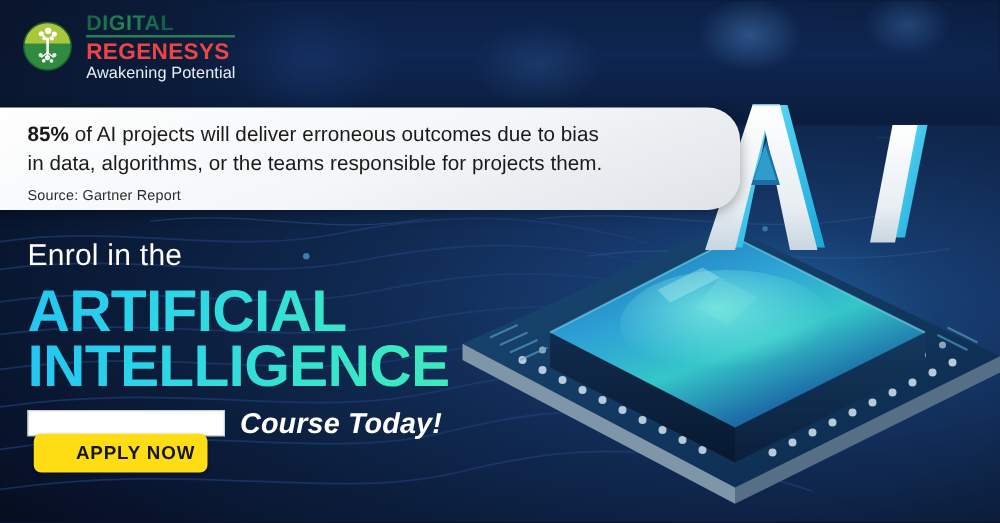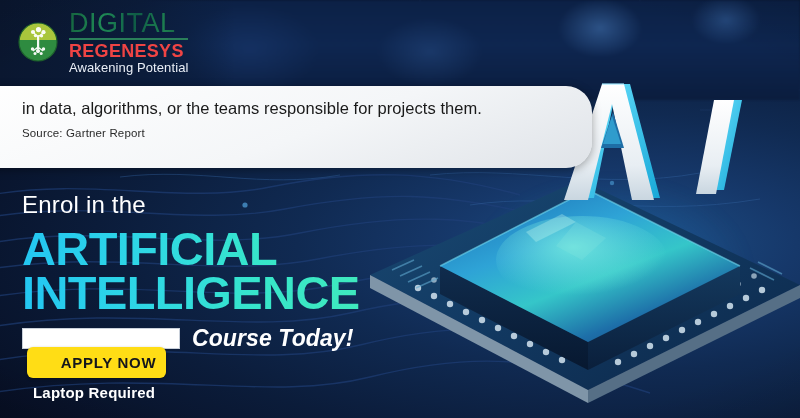--- a/index.html
+++ b/index.html
@@ -47,21 +47,21 @@
     position:absolute;inset:0;
     background:radial-gradient(130% 110% at 50% 50%, rgba(0,0,0,0) 48%, rgba(0,0,0,.45) 100%);
     pointer-events:none;
   }
 
   
   .logo{position:absolute;left:14px;top:10px;display:flex;align-items:center;gap:7px;}
   .logo-mark{width:48px;height:48px;flex:0 0 48px;}
   .logo-words{display:flex;flex-direction:column;line-height:1;}
   .logo-digital{
-    font-size:27px;font-weight:normal;letter-spacing:.5px;
+    font-size:17px;font-weight:bold;letter-spacing:.5px;
     color:#1f7a4d;
     background:linear-gradient(100deg,#15633f 0%, #1f8a55 28%, #0f5c46 55%, #1d7f50 80%, #134f3a 100%);
     -webkit-background-clip:text;background-clip:text;-webkit-text-fill-color:transparent;
     border-bottom:2px solid #2a7f5a;padding-bottom:1px;
   }
   .logo-regenesys{
     font-size:18px;font-weight:bold;letter-spacing:.3px;color:#ef4444;margin-top:2px;
   }
   .logo-tagline{
     font-size:13px;color:#e9eef6;margin-top:1px;text-align:right;letter-spacing:.1px;
@@ -347,31 +347,31 @@
     </svg>
     <div class="logo-words">
       <div class="logo-digital">DIGITAL</div>
       <div class="logo-regenesys">REGENESYS</div>
       <div class="logo-tagline">Awakening Potential</div>
     </div>
   </div>
 
   <div class="quote-panel">
     <div class="quote-inner">
+      <div class="quote-line"><b>85%</b><span> of AI projects will deliver erroneous outcomes due to bias</span></div>
       <div class="quote-line">in data, algorithms, or the teams responsible for projects them.</div>
       <div class="quote-source">Source: Gartner Report</div>
     </div>
   </div>
 
   <div class="headline">
     <div class="enrol">Enrol in the</div>
     <div class="big-line">ARTIFICIAL</div>
     <div class="big-line second">INTELLIGENCE</div>
     <div class="course-row">
       <div class="blank-bar"></div>
       <div class="course-today">Course Today!</div>
     </div>
   </div>
 
   <button class="apply-btn">APPLY NOW</button>
-  <div class="laptop-note">Laptop Required</div>
 
 </div>
 
 </body></html>

